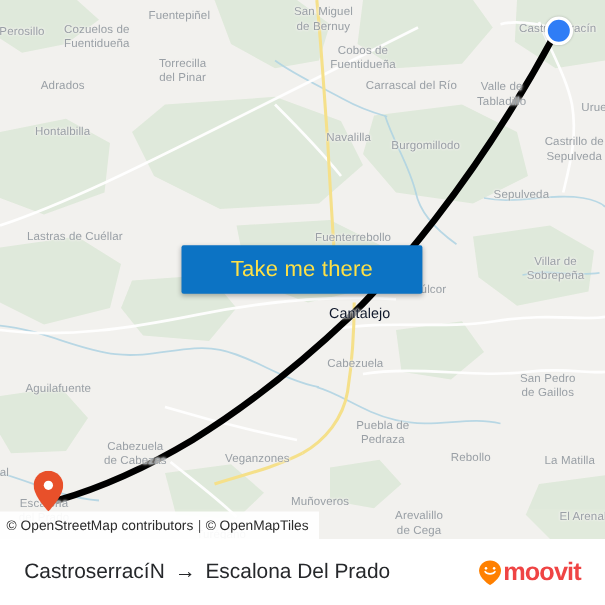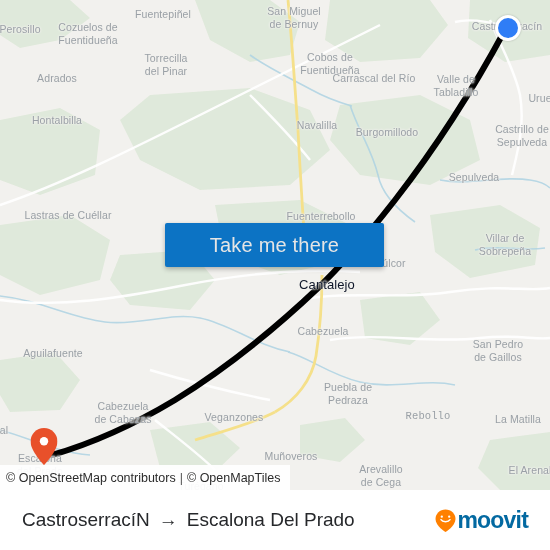--- a/index.html
+++ b/index.html
@@ -53,21 +53,21 @@
     width: 27px; height: 37px;
     transform: translate(-50%,-100%);
   }
 
   
   #cta {
     position: absolute;
     left: 165px; top: 223px;
     width: 219px; height: 44px;
     background: #0c73c4;
-    color: #e5e5e5;
+    color: #fde047;
     font-size: 20px;
     display: flex; align-items: center; justify-content: center;
     border: none;
     border-radius: 2px;
     box-shadow: 0 2px 5px rgba(0,0,0,.28);
     cursor: pointer;
     font-family: "Liberation Sans", sans-serif;
     letter-spacing: .2px;
   }
 
@@ -103,21 +103,21 @@
   #trip .arrow { margin: 0 9px; font-size: 19px; color: #26282b; }
   #brand {
     position: absolute;
     right: 22px; top: 50%;
     transform: translateY(-50%);
     display: flex; align-items: center;
   }
   #brand .wordmark {
     font-size: 23px;
     font-weight: bold;
-    color: #0369a1;
+    color: #ef4444;
     letter-spacing: -0.8px;
     margin-left: 1px;
   }
 </style>
 </head>
 <body>
 
 <div id="root">
 
   <div id="map">
@@ -182,21 +182,21 @@
 
     <div>
         <div class="maplabel" style="left: 20px; top: 23px;">Perosillo</div>
         <div class="maplabel" style="left: 163px; top: 8px;">Fuentepiñel</div>
         <div class="maplabel" style="left: 88px; top: 21px;">Cozuelos de
 Fuentidueña</div>
         <div class="maplabel" style="left: 294px; top: 5px;">San Miguel
 de Bernuy</div>
         <div class="maplabel" style="left: 166px; top: 52px;">Torrecilla
 del Pinar</div>
-        <div class="maplabel" style="left: 330px; top: 51px;">Cobos de
+        <div class="maplabel" style="left: 330px; top: 40px;">Cobos de
 Fuentidueña</div>
         <div class="maplabel" style="left: 57px; top: 72px;">Adrados</div>
         <div class="maplabel" style="left: 374px; top: 72px;">Carrascal del Río</div>
         <div class="maplabel" style="left: 456px; top: 73px;">Valle de
 Tabladillo</div>
         <div class="maplabel" style="left: 507px; top: 20px;">Castroserracín</div>
         <div class="maplabel" style="left: 57px; top: 114px;">Hontalbilla</div>
         <div class="maplabel" style="left: 317px; top: 119px;">Navalilla</div>
         <div class="maplabel" style="left: 387px; top: 126px;">Burgomillodo</div>
         <div class="maplabel" style="left: 540px; top: 92px;">Urue</div>
@@ -211,21 +211,21 @@
         <div class="maplabel lg" style="left: 327px; top: 277px;">Cantalejo</div>
         <div class="maplabel" style="left: 323px; top: 325px;">Cabezuela</div>
         <div class="maplabel" style="left: 53px; top: 347px;">Aguilafuente</div>
         <div class="maplabel" style="left: 498px; top: 338px;">San Pedro
 de Gaillos</div>
         <div class="maplabel" style="left: 348px; top: 381px;">Puebla de
 Pedraza</div>
         <div class="maplabel" style="left: 123px; top: 400px;">Cabezuela
 de Cabezas</div>
         <div class="maplabel" style="left: 234px; top: 411px;">Veganzones</div>
-        <div class="maplabel" style="left: 428px; top: 410px; font-family: Liberation Mono, monospace;">Rebollo</div>
+        <div class="maplabel" style="left: 428px; top: 410px;">Rebollo</div>
         <div class="maplabel" style="left: 518px; top: 413px;">La Matilla</div>
         <div class="maplabel" style="left: 4px; top: 424px;">al</div>
         <div class="maplabel" style="left: 291px; top: 450px;">Muñoveros</div>
         <div class="maplabel" style="left: 40px; top: 452px;">Escalona
 del Prado</div>
         <div class="maplabel" style="left: 381px; top: 463px;">Arevalillo
 de Cega</div>
         <div class="maplabel" style="left: 530px; top: 464px;">El Arenal</div>
         <div class="maplabel" style="left: 201px; top: 480px;">Turégano</div>
       </div>

